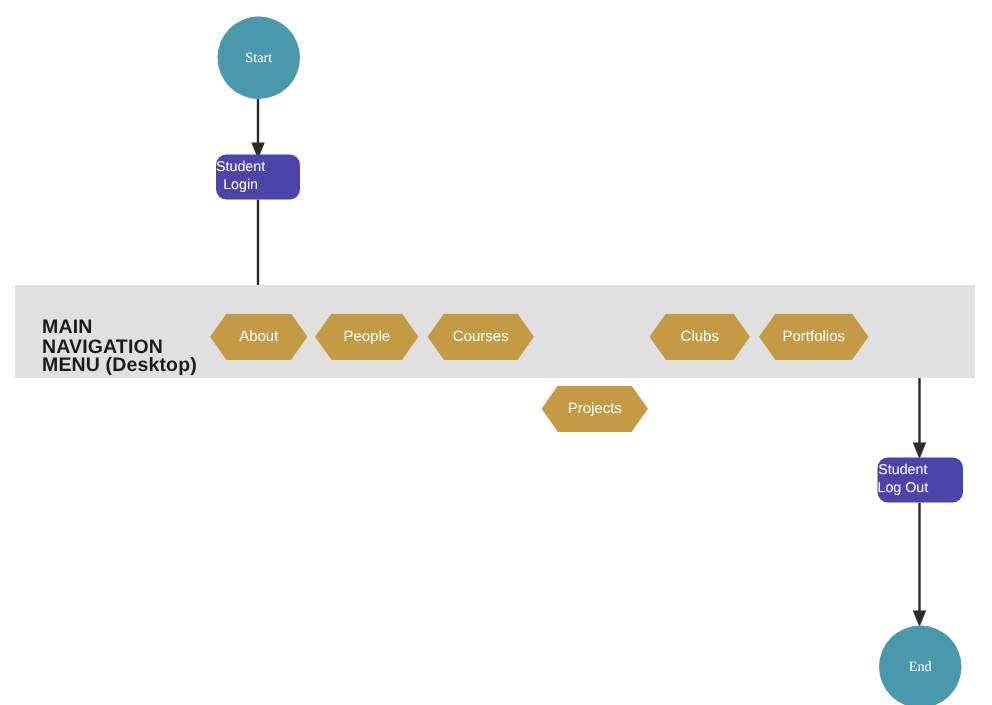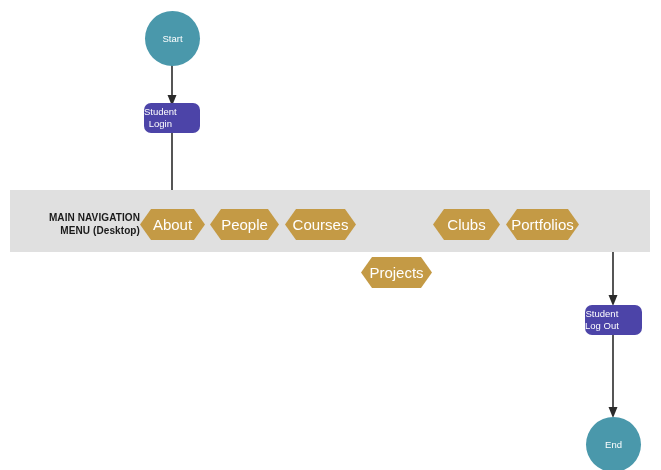--- a/index.html
+++ b/index.html
@@ -24,53 +24,53 @@
     top: 190px;
     width: 640px;
     height: 62px;
     background: #e0e0e0;
   }
   .nav-band-label {
     position: absolute;
     left: 28px;
     top: 212px;
     width: 112px;
-    font-size: 10px;
+    font-size: 13px;
     font-weight: bold;
     line-height: 12.5px;
     color: #1a1a1a;
     letter-spacing: 0.1px;
     white-space: pre-line;
-    text-align: right;
   }
   
   .hex {
     position: absolute;
     top: 209px;
     height: 31px;
     background: #c49a45;
     -webkit-clip-path: polygon(0% 50%, 11px 0%, calc(100% - 11px) 0%, 100% 50%, calc(100% - 11px) 100%, 11px 100%);
     clip-path: polygon(0% 50%, 11px 0%, calc(100% - 11px) 0%, 100% 50%, calc(100% - 11px) 100%, 11px 100%);
     display: flex;
     align-items: center;
     justify-content: center;
   }
   .hex span {
-    font-size: 15px;
+    font-size: 10px;
     color: #ffffff;
     white-space: nowrap;
   }
   
   .circle {
     position: absolute;
     border-radius: 50%;
     background: #4a98ab;
     display: flex;
     align-items: center;
     justify-content: center;
+    font-family: Liberation Serif, serif;
   }
   .circle span {
     font-size: 9.5px;
     color: #ffffff;
   }
   
   .proc {
     position: absolute;
     background: #4c44a8;
     border-radius: 7px;

